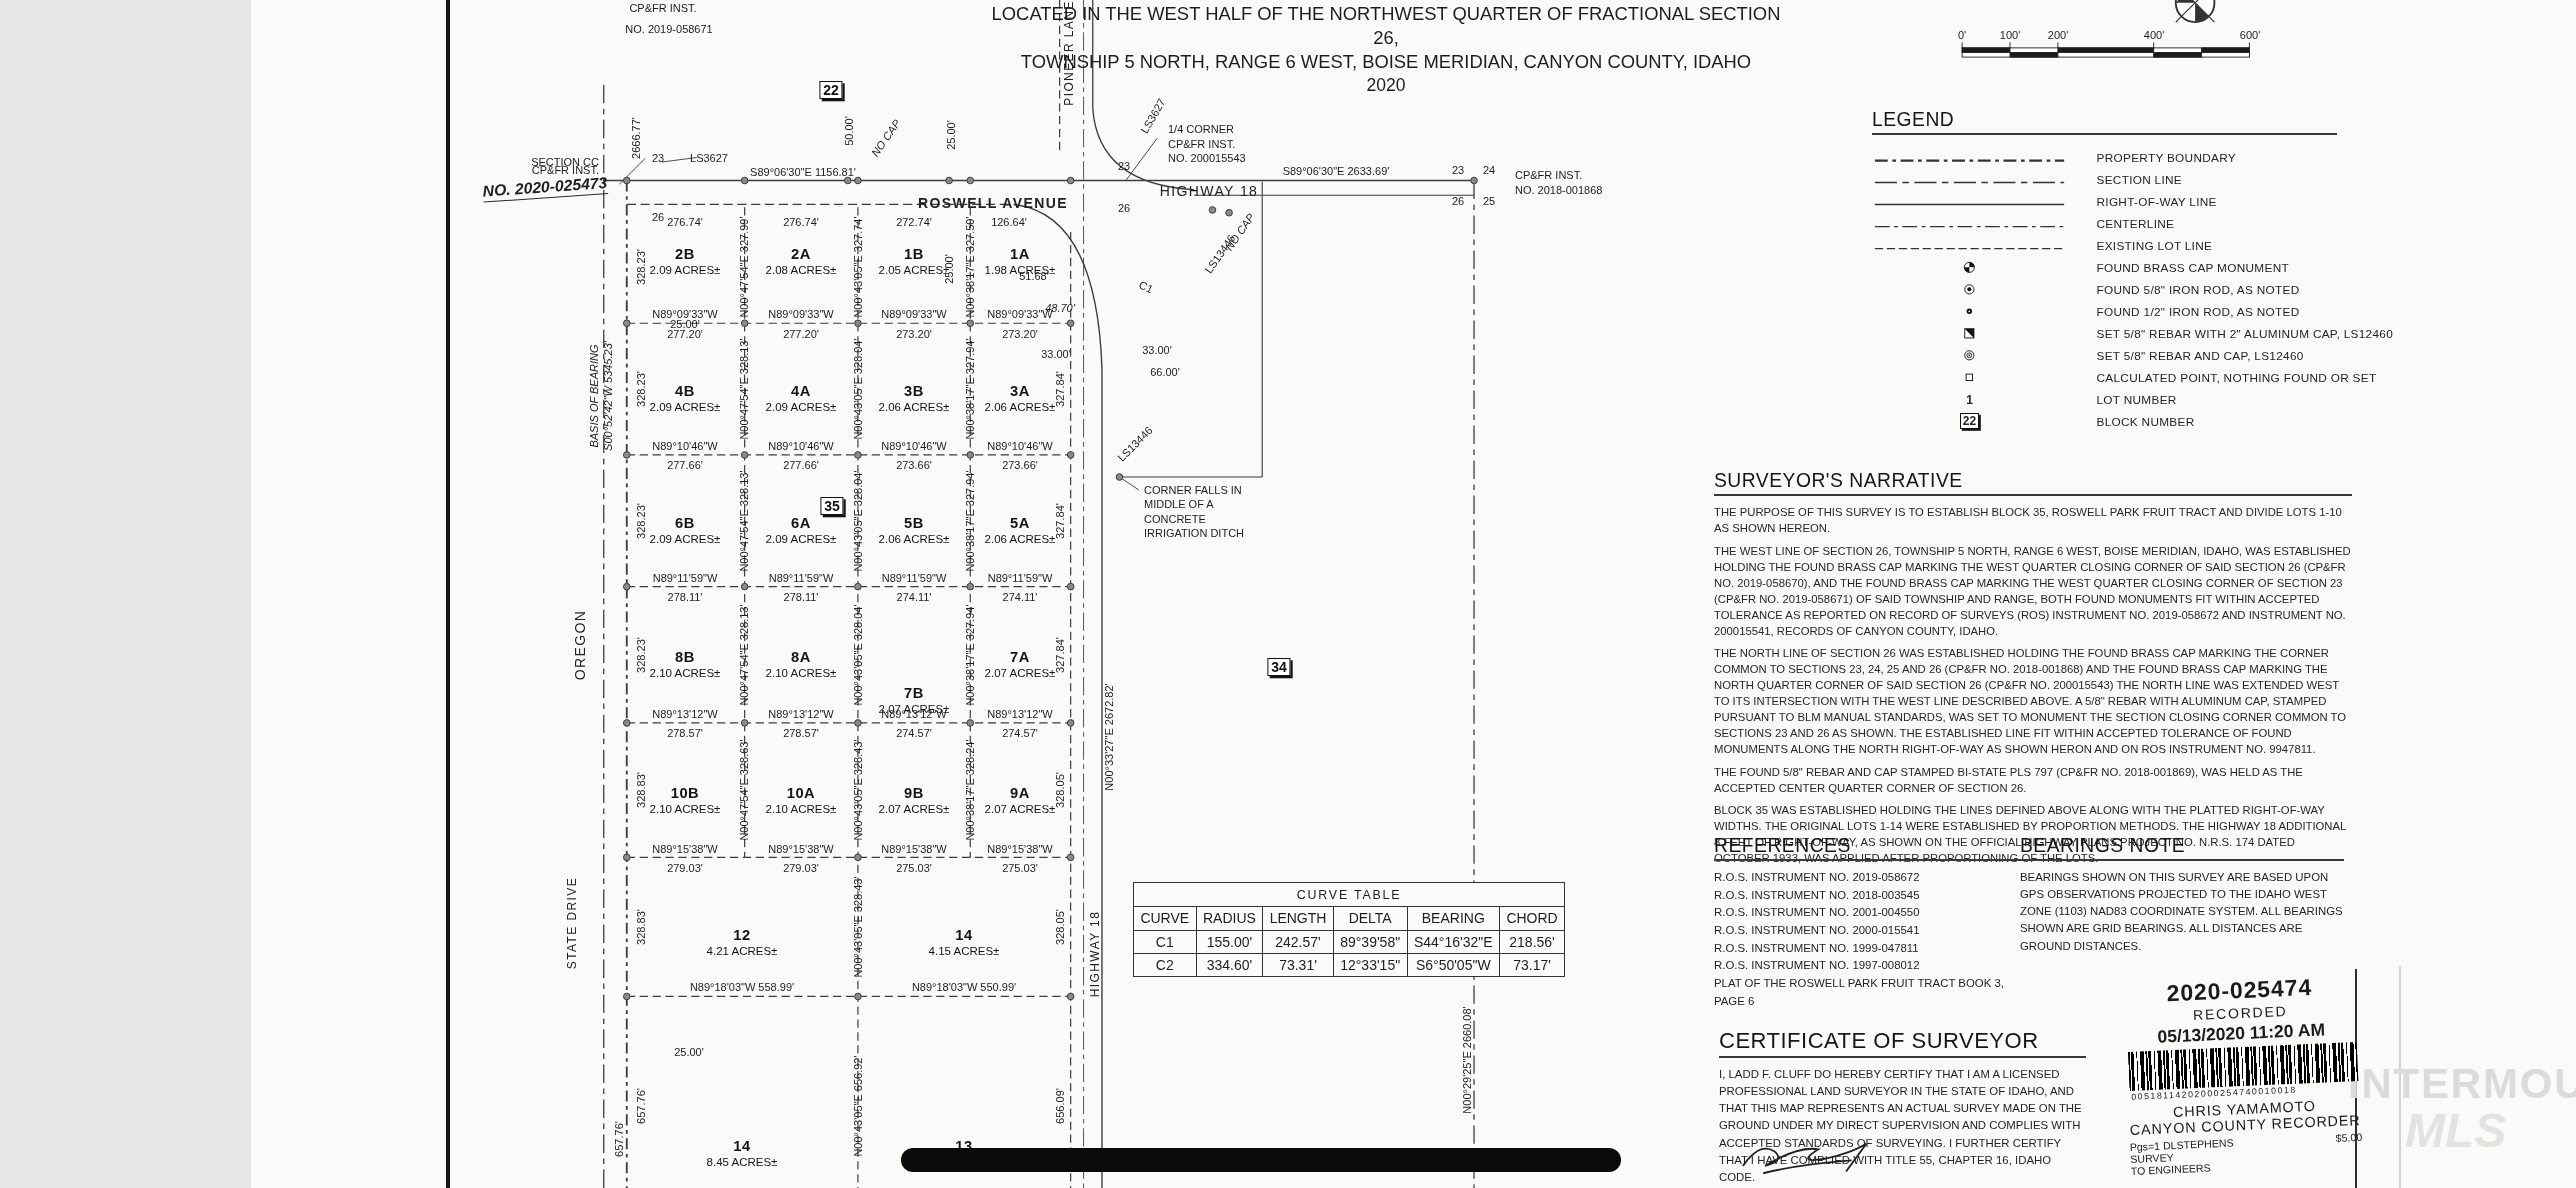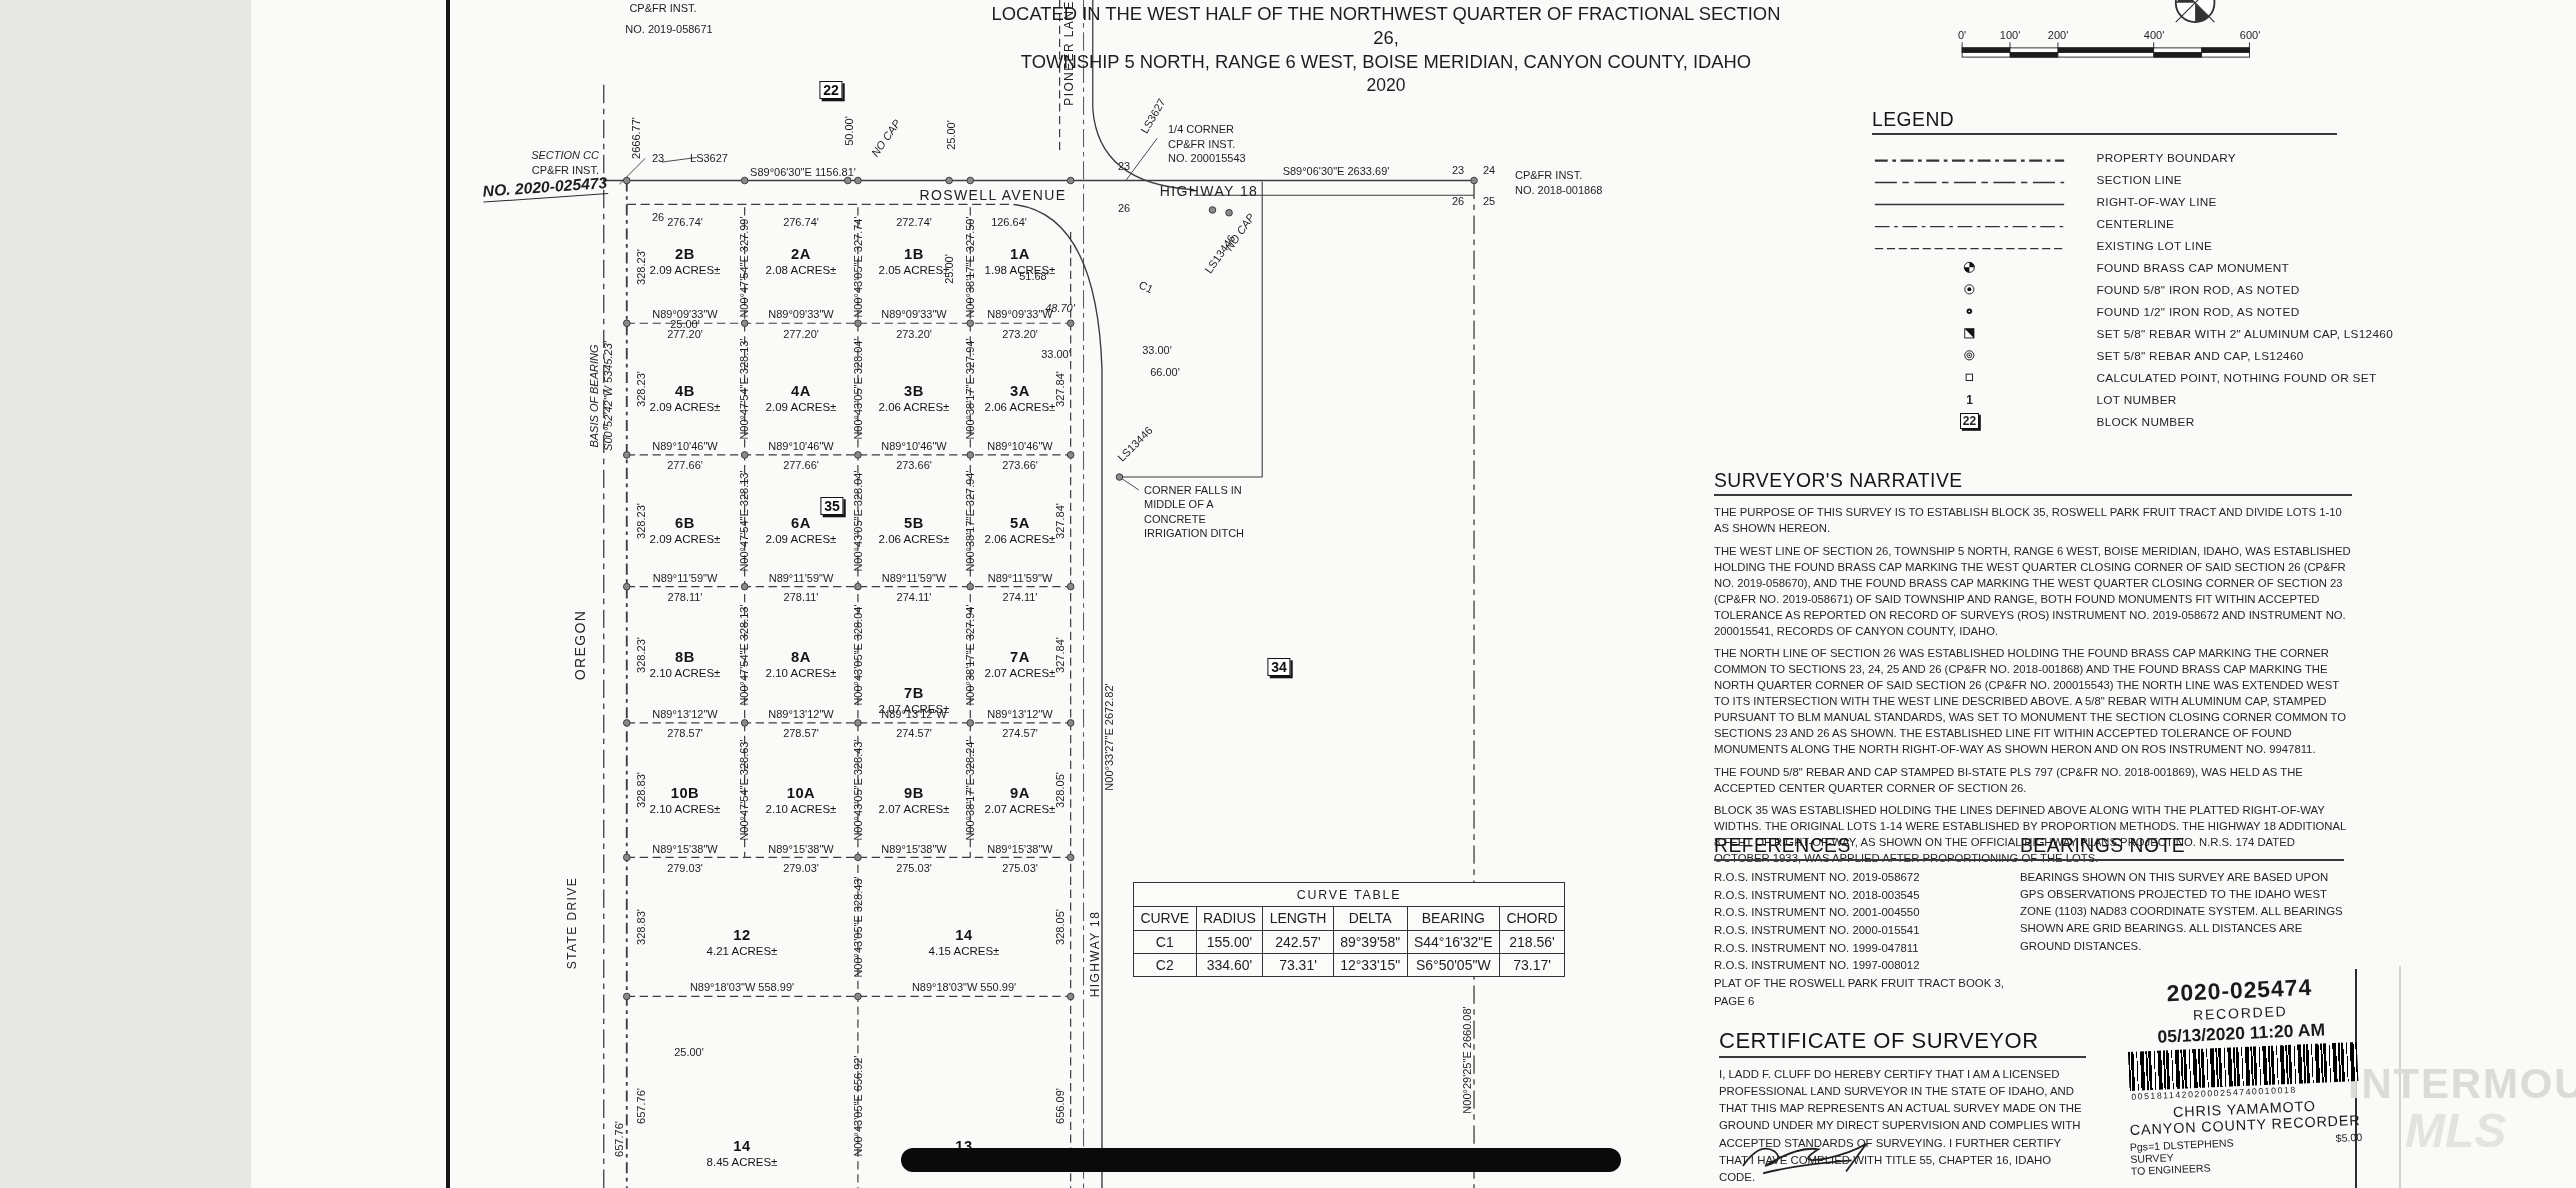--- a/index.html
+++ b/index.html
@@ -359,27 +359,27 @@
       <div class="ann s" style="left: 1060px; top: 790px; transform: translate(-50%, -50%) rotate(-90deg);">328.05'</div>
       <div class="ann s" style="left: 641px; top: 927px; transform: translate(-50%, -50%) rotate(-90deg);">328.83'</div>
       <div class="ann s" style="left: 858px; top: 927px; transform: translate(-50%, -50%) rotate(-90deg);">N00°43'05"E  328.43'</div>
       <div class="ann s" style="left: 1060px; top: 927px; transform: translate(-50%, -50%) rotate(-90deg);">328.05'</div>
       <div class="ann s" style="left: 641px; top: 1106px; transform: translate(-50%, -50%) rotate(-90deg);">657.76'</div>
       <div class="ann s" style="left: 858px; top: 1106px; transform: translate(-50%, -50%) rotate(-90deg);">N00°43'05"E  656.92'</div>
       <div class="ann s" style="left: 1060px; top: 1106px; transform: translate(-50%, -50%) rotate(-90deg);">656.09'</div>
       <div class="ann s" style="left: 663px; top: 8.3px;">CP&amp;FR INST.</div>
       <div class="ann s" style="left: 669px; top: 28.6px;">NO. 2019-058671</div>
       <div class="ann s" style="left: 636px; top: 138px; transform: translate(-50%, -50%) rotate(-90deg);">2666.77'</div>
-      <div class="ann s ra" style="left: 599px; top: 155px; font-style: italic;">SECTION CC</div>
+      <div class="ann s ra" style="left: 599px; top: 162px;">SECTION CC</div>
       <div class="ann s ra" style="left: 599px; top: 170px;">CP&amp;FR INST.</div>
       <div class="ann hand" style="left: 545px; top: 188px;">NO. 2020-025473</div>
       <div class="ann s" style="left: 658px; top: 158px;">23</div>
       <div class="ann s" style="left: 709px; top: 158px;">LS3627</div>
       <div class="ann s" style="left: 803px; top: 172px;">S89°06'30"E  1156.81'</div>
-      <div class="ann road" style="left: 993px; top: 195px;">ROSWELL AVENUE</div>
+      <div class="ann road" style="left: 993px; top: 203px; font-weight: bold;">ROSWELL AVENUE</div>
       <div class="ann s" style="left: 658px; top: 217px;">26</div>
       <div class="ann s" style="left: 849px; top: 131px; transform: translate(-50%, -50%) rotate(-90deg);">50.00'</div>
       <div class="ann s i" style="left: 886px; top: 138px; transform: translate(-50%, -50%) rotate(-55deg);">NO CAP</div>
       <div class="ann s" style="left: 951px; top: 135px; transform: translate(-50%, -50%) rotate(-90deg);">25.00'</div>
       <div class="ann road sm" style="left: 1070px; top: 53px; transform: translate(-50%, -50%) rotate(-90deg);">PIONEER LANE</div>
       <div class="ann s" style="left: 1153px; top: 116px; transform: translate(-50%, -50%) rotate(-60deg);">LS3627</div>
       <div class="ann s la" style="left: 1168px; top: 129px;">1/4 CORNER</div>
       <div class="ann s la" style="left: 1168px; top: 144px;">CP&amp;FR INST.</div>
       <div class="ann s la" style="left: 1168px; top: 158px;">NO. 200015543</div>
       <div class="ann s" style="left: 1124px; top: 166px;">23</div>

